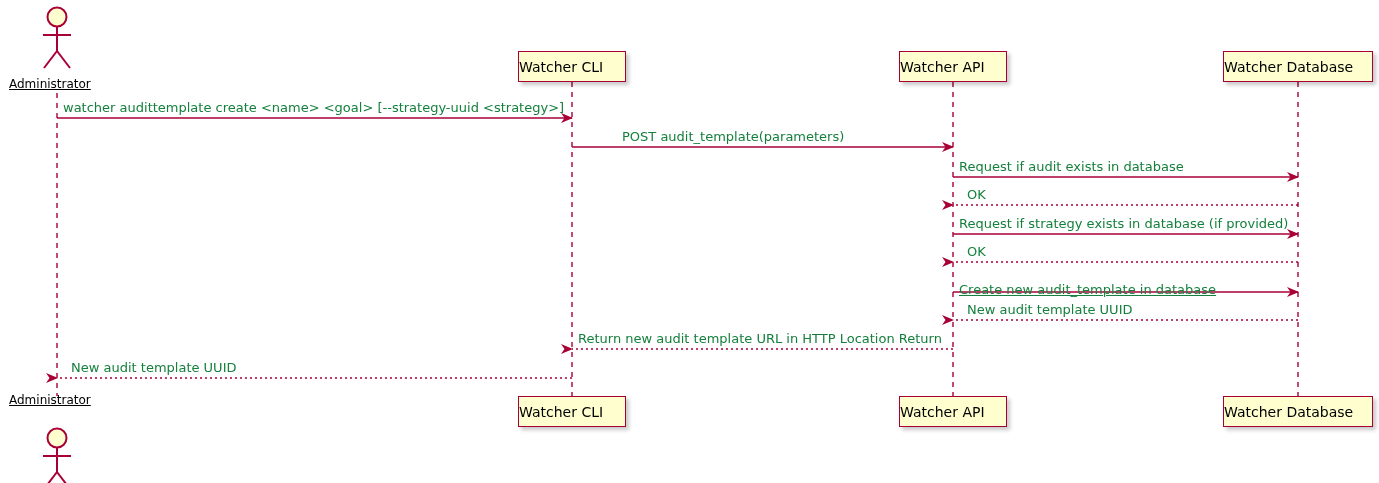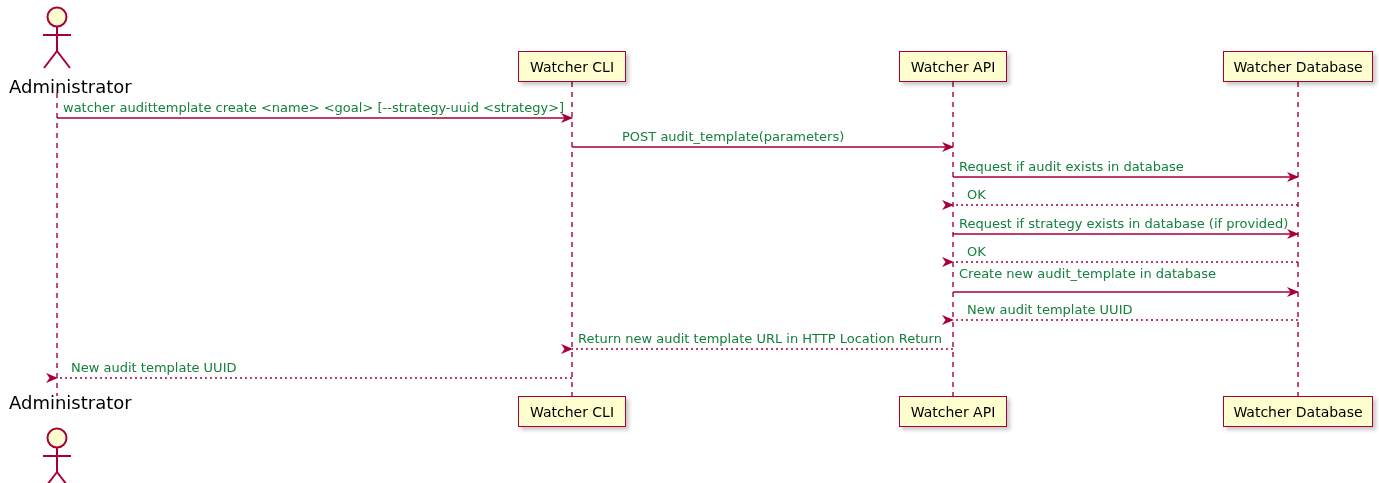--- a/index.html
+++ b/index.html
@@ -27,33 +27,34 @@
   }
   
   .pbox {
     position: absolute;
     box-sizing: border-box;
     background: #FEFECE;
     border: 1.5px solid #A80036;
     box-shadow: 3px 3px 4px rgba(0,0,0,0.22);
     display: flex;
     align-items: center;
-    justify-content: center;
+    justify-content: flex-start;
     font-size: 14px;
     color: #000000;
     line-height: 1;
     white-space: nowrap;
     letter-spacing: 0px;
   }
   .actor-label {
     position: absolute;
-    font-size: 18px;
+    font-size: 12px;
     color: #000000;
     white-space: nowrap;
     line-height: 1;
+    text-decoration: underline;
   }
   .msg-label {
     position: absolute;
     font-size: 13px;
     color: #15803d;
     white-space: nowrap;
     line-height: 1;
   }
 </style>
 </head>
@@ -129,19 +130,19 @@
     </div>
   <div id="labels">
       <div class="actor-label" style="left: 9px; top: 78px;">Administrator</div>
       <div class="actor-label" style="left: 9px; top: 394px;">Administrator</div>
       <div class="msg-label" style="left: 63px; top: 101px;">watcher audittemplate create &lt;name&gt; &lt;goal&gt; [--strategy-uuid &lt;strategy&gt;]</div>
       <div class="msg-label" style="left: 578px; top: 130px; margin-left: 44px;">POST audit_template(parameters)</div>
       <div class="msg-label" style="left: 959px; top: 160px;">Request if audit exists in database</div>
       <div class="msg-label" style="left: 967px; top: 188px;">OK</div>
       <div class="msg-label" style="left: 959px; top: 217px; text-align: center;">Request if strategy exists in database (if provided)</div>
       <div class="msg-label" style="left: 967px; top: 245px;">OK</div>
-      <div class="msg-label" style="left: 959px; top: 267px;">Create new audit_template in database</div>
+      <div class="msg-label" style="left: 959px; top: 283px; text-decoration: underline;">Create new audit_template in database</div>
       <div class="msg-label" style="left: 967px; top: 303px;">New audit template UUID</div>
       <div class="msg-label" style="left: 578px; top: 332px;">Return new audit template URL in HTTP Location Return</div>
       <div class="msg-label" style="left: 71px; top: 361px;">New audit template UUID</div>
     </div>
 
 </div>
 
 </body></html>

